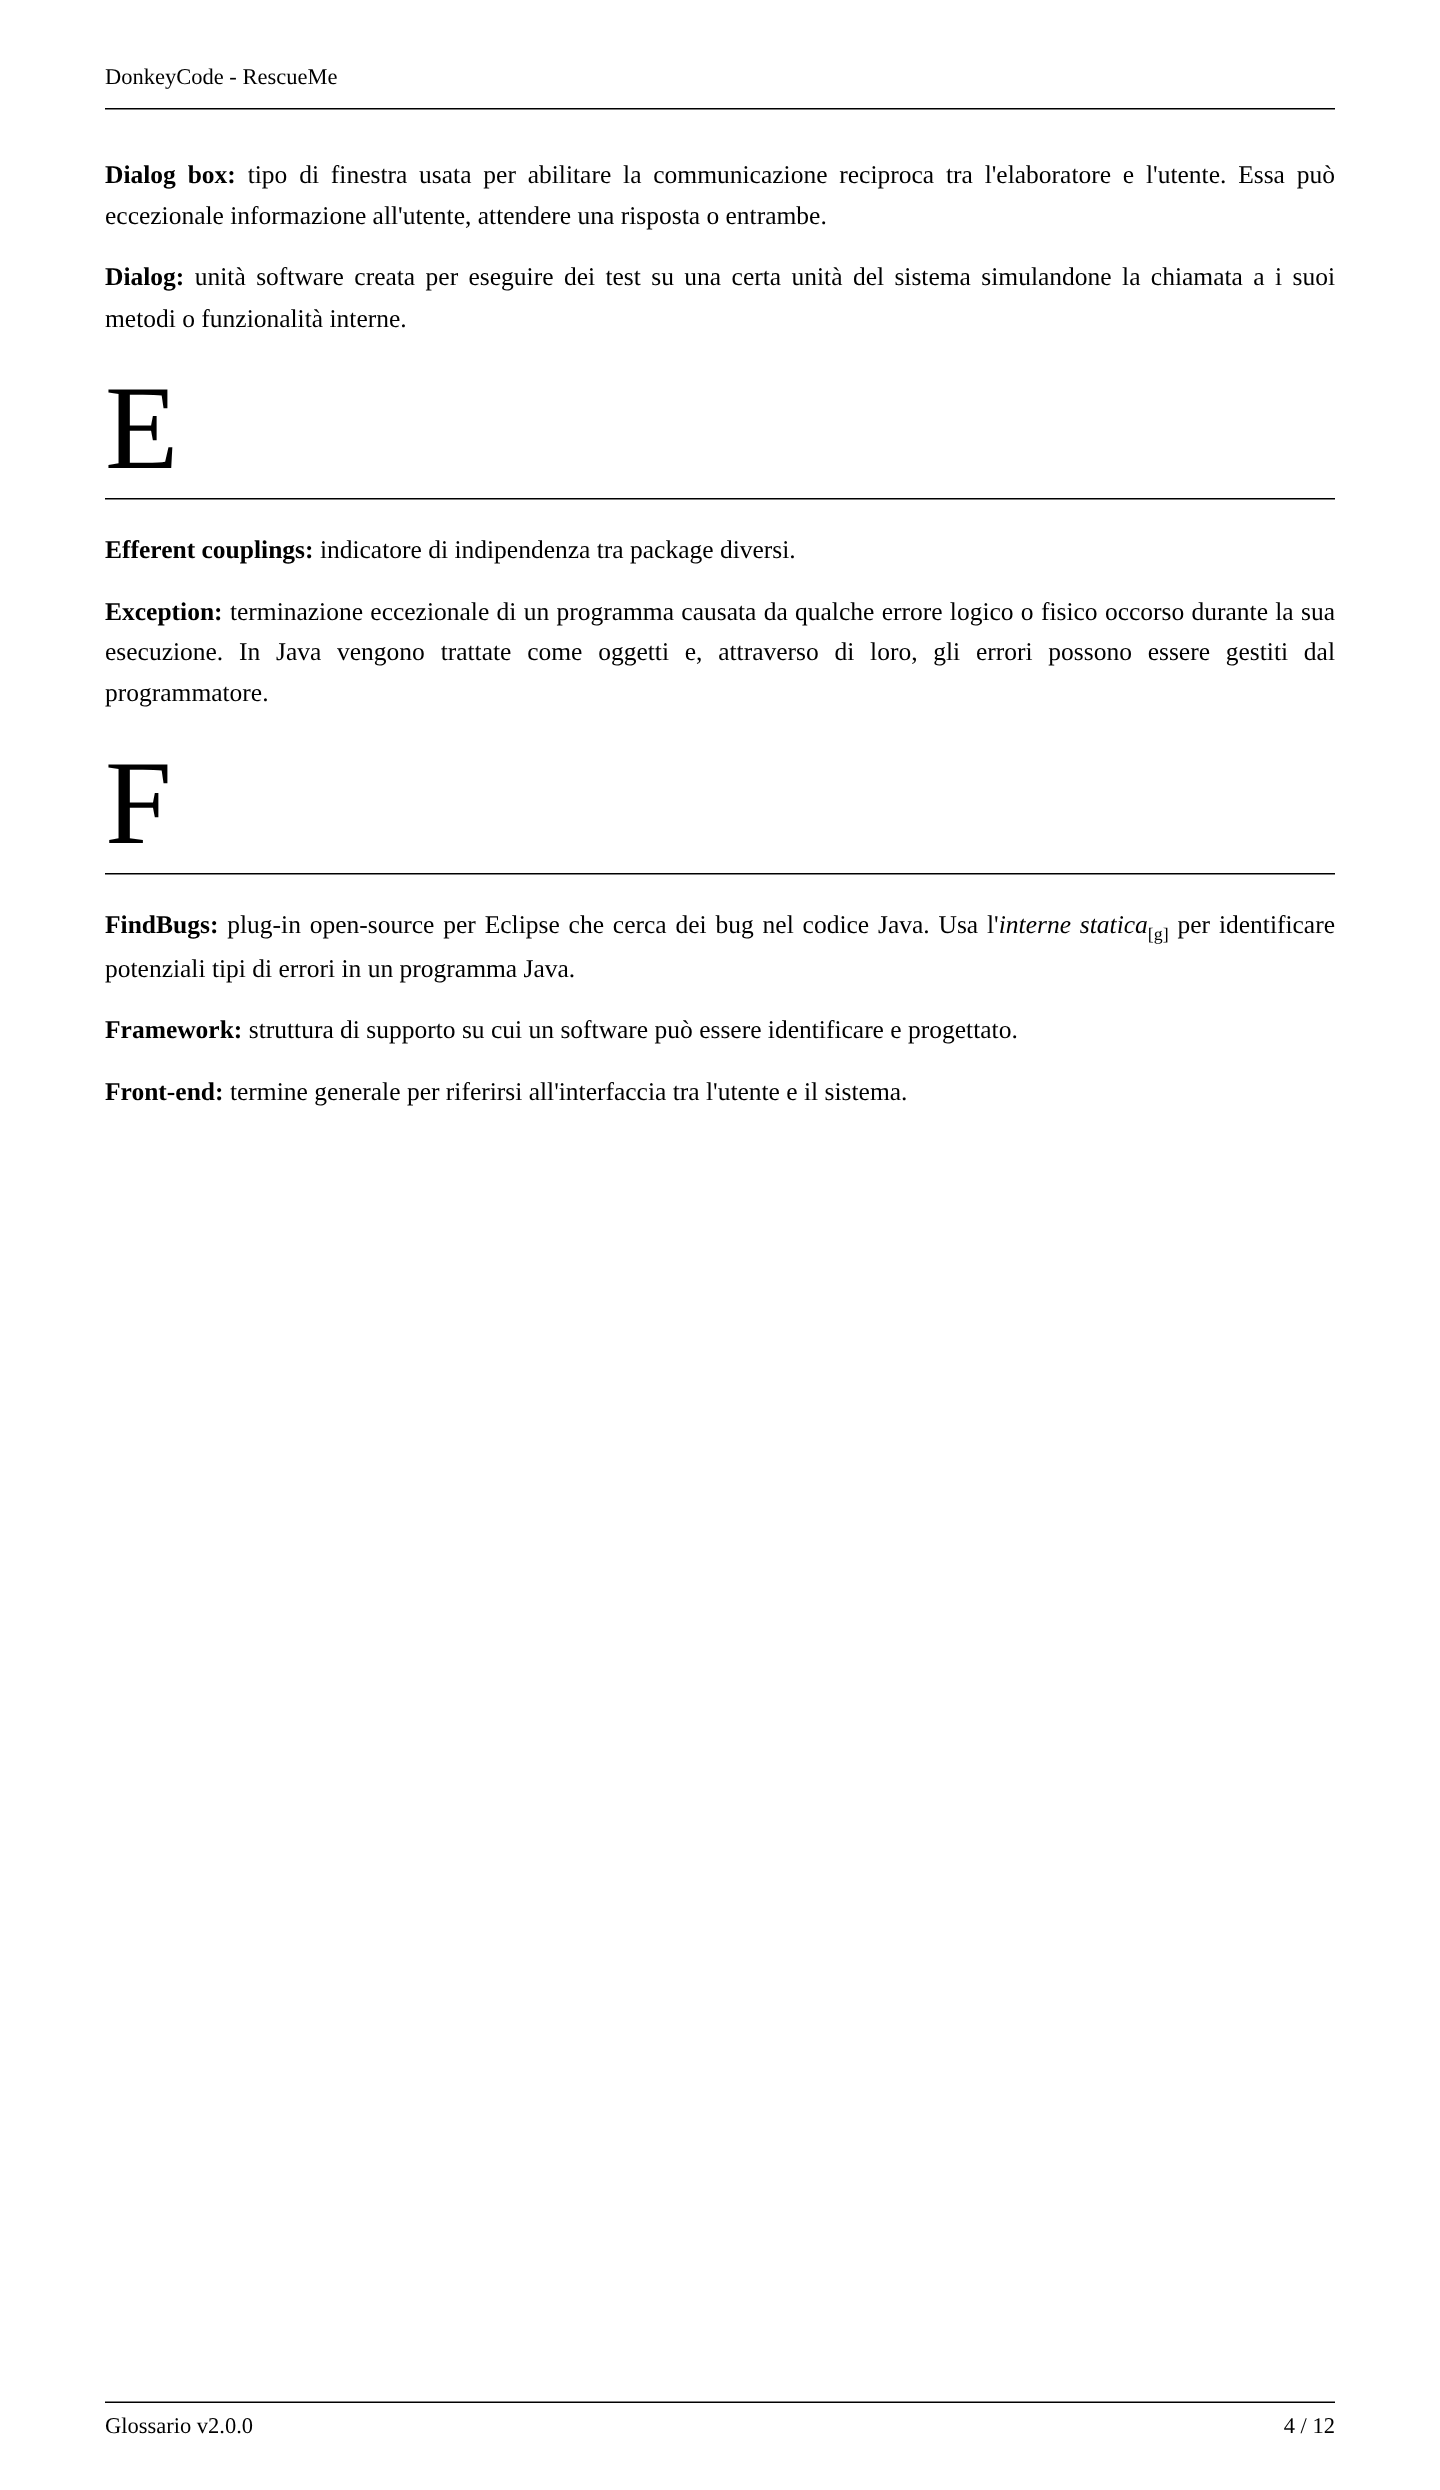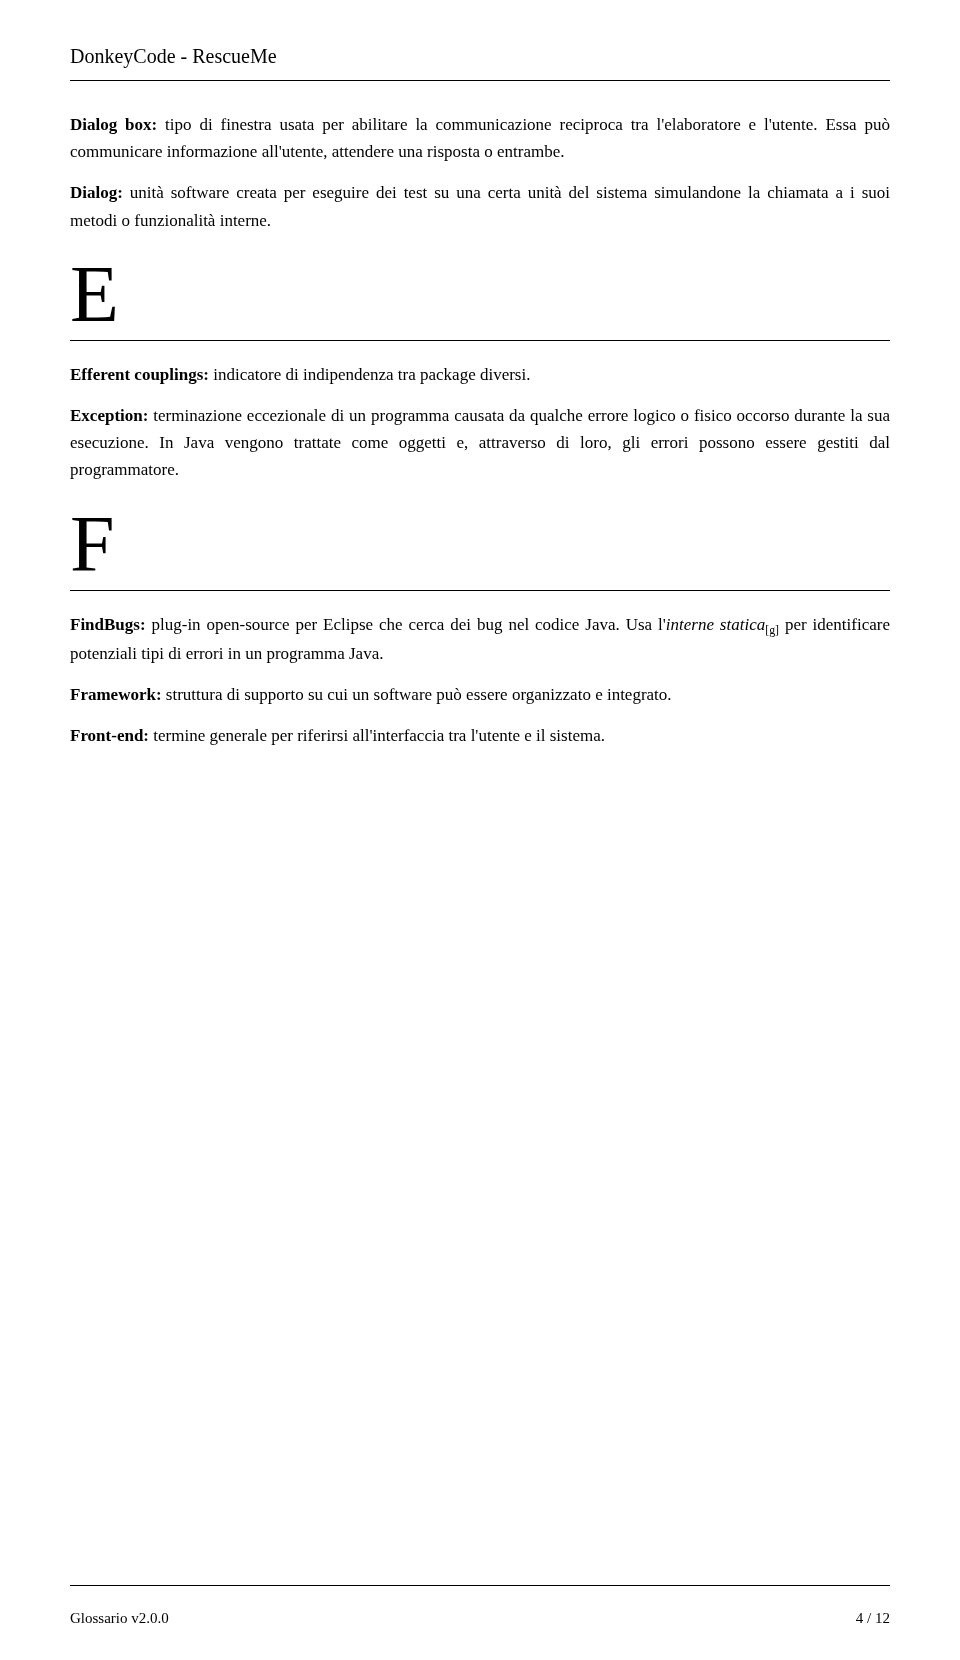--- a/index.html
+++ b/index.html
@@ -29,21 +29,21 @@
     .page-header {
       border-bottom: 1px solid #000;
       padding-bottom: 8px;
       margin-bottom: 30px;
       display: flex;
       justify-content: space-between;
       align-items: center;
     }
 
     .header-title {
-      font-size: 20px;
+      font-size: 15px;
       font-family: Georgia, serif;
     }
 
     .section-entry {
       margin-bottom: 14px;
     }
 
     .section-entry p {
       text-align: justify;
     }
@@ -76,39 +76,39 @@
     sub {
       font-size: 0.7em;
     }
 
     .page-footer {
       position: absolute;
       bottom: 30px;
       left: 70px;
       right: 70px;
       border-top: 1px solid #000;
-      padding-top: 20px;
+      padding-top: 4px;
       display: flex;
       justify-content: space-between;
       align-items: center;
       font-size: 15px;
     }
   </style>
 </head>
 <body>
 
 <div class="page-container">
 
   <div class="page-header">
     <span class="header-title">DonkeyCode - RescueMe</span>
   </div>
 
   <div class="section-entry">
     <p>
-      <span class="term">Dialog box:</span><span> tipo di finestra usata per abilitare la communicazione reciproca tra l'elaboratore e l'utente. Essa può communicare informazione all'utente, attendere una risposta o entrambe.</span>
+      <span class="term">Dialog box:</span><span> tipo di finestra usata per abilitare la communicazione reciproca tra l'elaboratore e l'utente. Essa può eccezionale informazione all'utente, attendere una risposta o entrambe.</span>
     </p>
   </div>
 
   <div class="section-entry">
     <p>
       <span class="term">Dialog:</span><span> unità software creata per eseguire dei test su una certa unità del sistema simulandone la chiamata a i suoi metodi o funzionalità interne.</span>
     </p>
   </div>
 
   <div class="section-letter">E</div>
@@ -134,21 +134,21 @@
 
 
   <div class="section-entry">
     <p>
       <span class="term">FindBugs:</span><span> plug-in open-source per Eclipse che cerca dei bug nel codice Java. Usa l'</span><span class="italic">interne statica</span><sub>[g]</sub><span> per identificare potenziali tipi di errori in un programma Java.</span>
     </p>
   </div>
 
   <div class="section-entry">
     <p>
-      <span class="term">Framework:</span><span> struttura di supporto su cui un software può essere organizzato e integrato.</span>
+      <span class="term">Framework:</span><span> struttura di supporto su cui un software può essere identificare e progettato.</span>
     </p>
   </div>
 
   <div class="section-entry">
     <p>
       <span class="term">Front-end:</span><span> termine generale per riferirsi all'interfaccia tra l'utente e il sistema.</span>
     </p>
   </div>
 
   <div class="page-footer">

